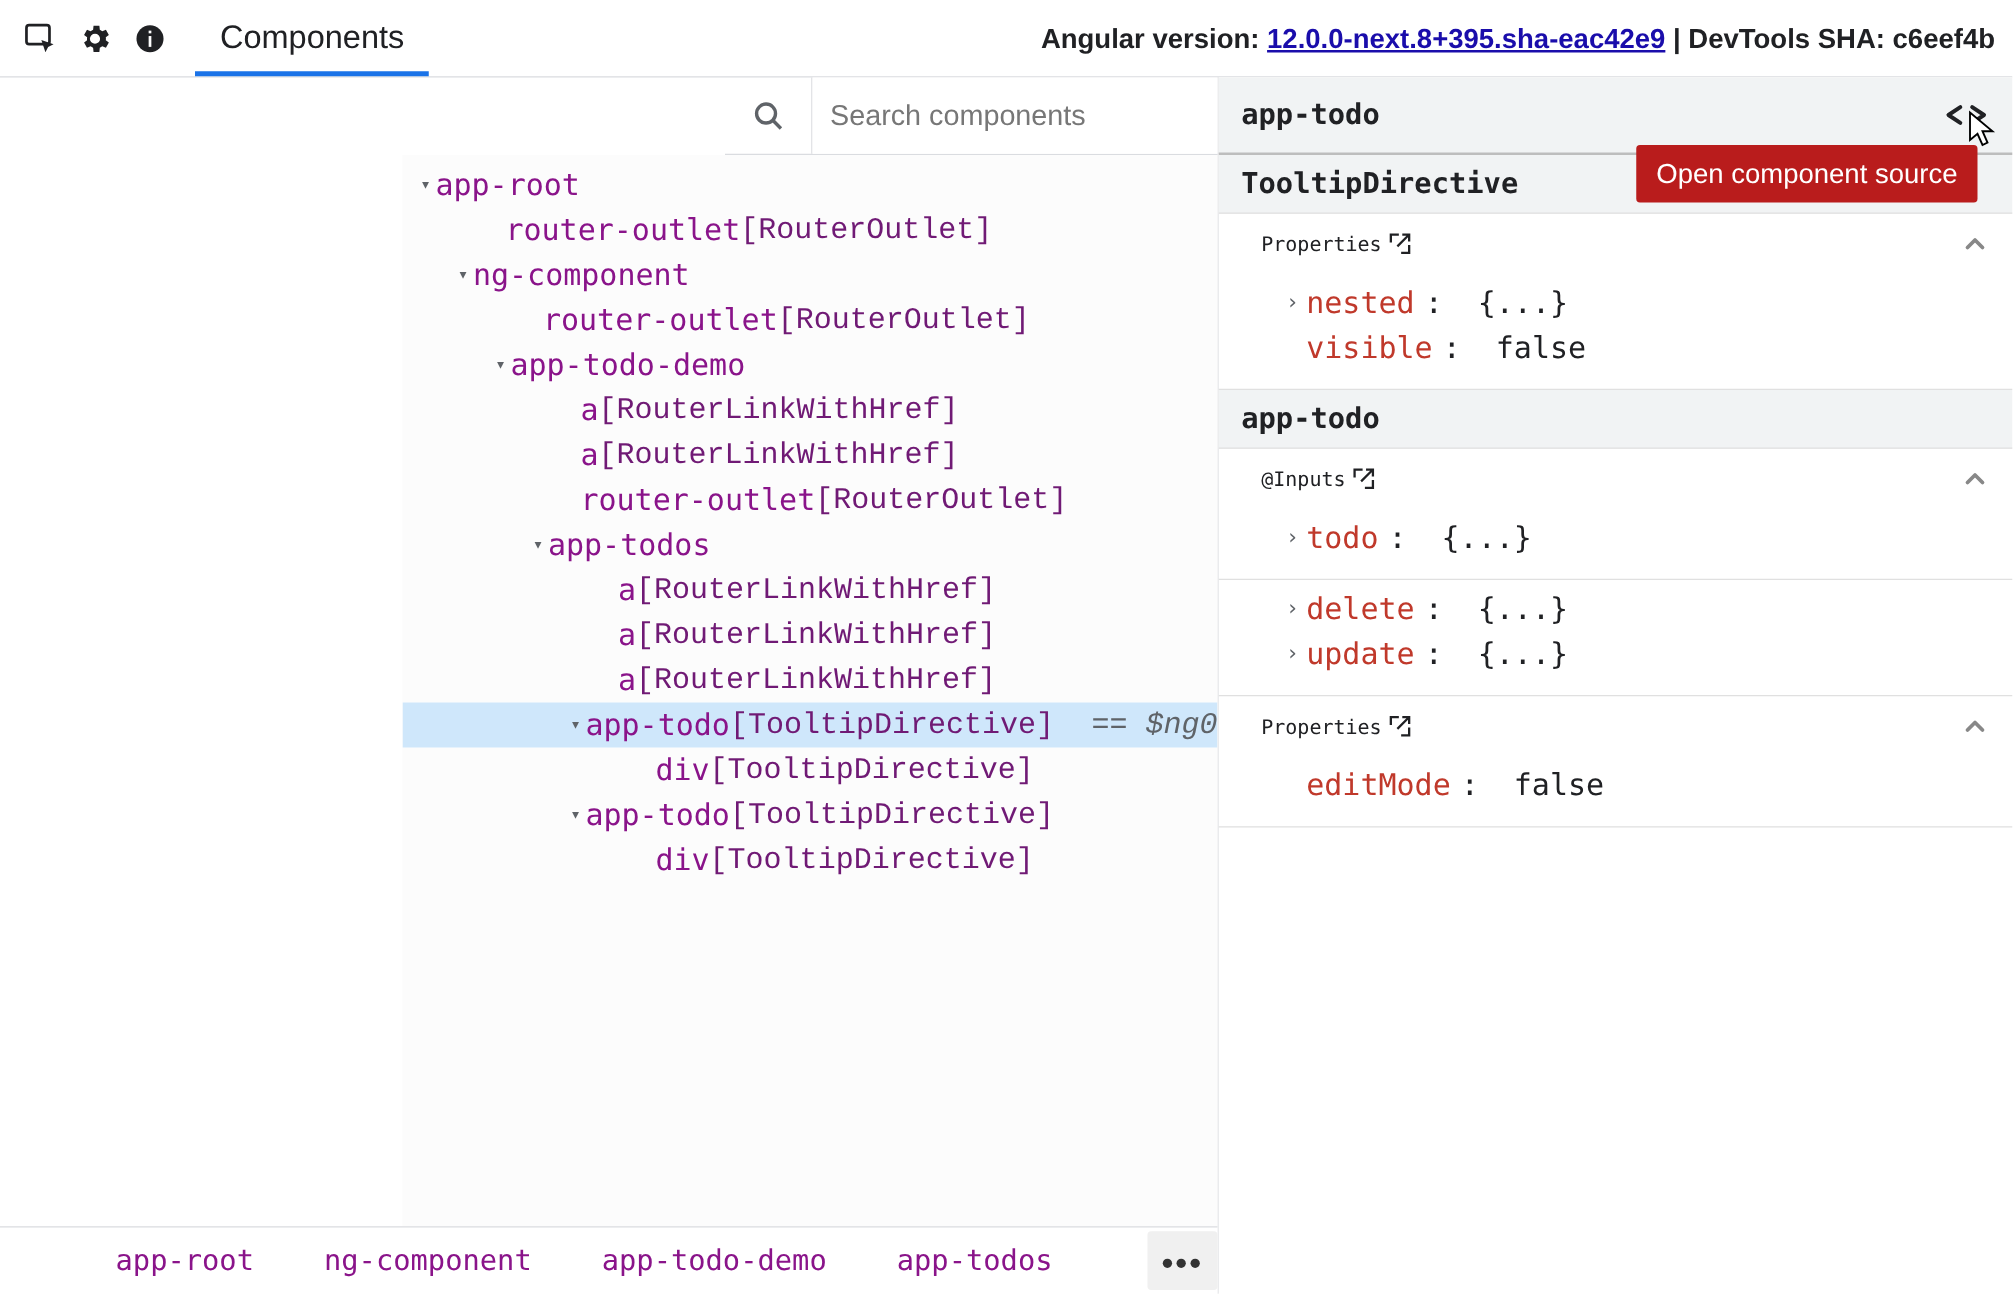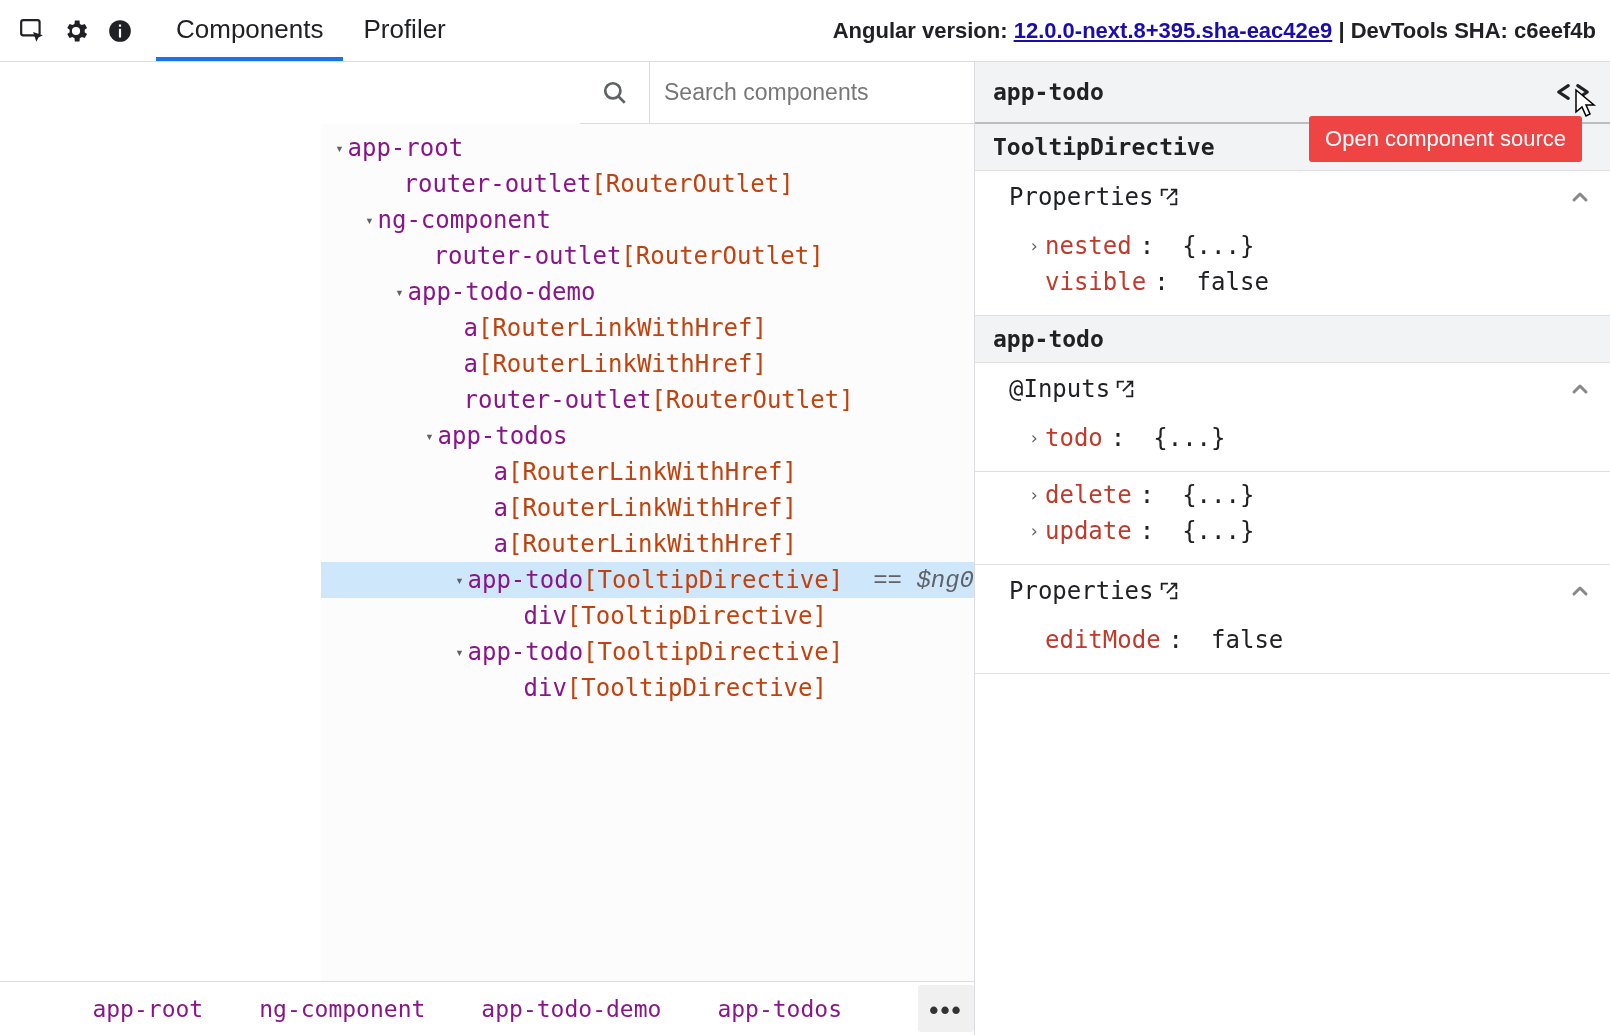--- a/index.html
+++ b/index.html
@@ -103,21 +103,21 @@
     background: #cfe7fb;
   }
   .arrow {
     color: #5f6368;
     font-size: 14px;
     width: 16px;
     display: inline-block;
     text-align: center;
   }
   .el { color: #8a148a; }
-  .dir { color: #c2410c; }
+  .dir { color: #701a75; font-family: Liberation Mono, monospace; }
   .ref {
     color: #5f6368;
     font-style: italic;
     margin-left: 30px;
     font-family: Liberation Mono, monospace;
   }
   
   .crumbs {
     height: 54px;
     border-top: 1px solid #dadce0;
@@ -159,21 +159,21 @@
     position: relative;
   }
   .sel-header .spacer { flex: 1; }
   .code-btn {
     cursor: pointer;
     display: inline-flex; align-items: center;
   }
   .tooltip {
     position: absolute;
     right: 28px; top: 54px;
-    background: #ef4444;
+    background: #b91c1c;
     color: #fff;
     font-family: -apple-system, sans-serif;
     font-size: 22px;
     font-weight: 400;
     padding: 10px 16px;
     border-radius: 3px;
     white-space: nowrap;
     z-index: 10;
   }
   .cursor {
@@ -190,21 +190,21 @@
     font-weight: 700;
     padding: 10px 18px;
   }
   .panel-section {
     border-bottom: 1px solid #e0e0e0;
   }
   .panel-head {
     display: flex; align-items: center;
     padding: 12px 18px 12px 34px;
     font-family: ui-monospace, Menlo, Consolas, monospace;
-    font-size: 24px;
+    font-size: 16px;
     cursor: pointer;
     justify-content: space-between;
   }
   .panel-head .chev-up {
     margin-left: auto;
     color: #888;
   }
   .prop-list {
     padding: 4px 0 14px 48px;
     font-family: ui-monospace, Menlo, Consolas, monospace;
@@ -250,21 +250,20 @@
   </span>
   <span class="icon-btn">
     <svg width="26" height="26" viewBox="0 0 24 24">
         <circle cx="12" cy="12" r="10" fill="#202124"></circle>
         <rect x="11" y="10" width="2" height="8" fill="#fff"></rect>
         <rect x="11" y="6" width="2" height="2" fill="#fff"></rect>
       </svg>
   </span>
   <div class="tabs" id="tabs">
       <span class="tab active">Components</span>
-      <span class="tab">Profiler</span>
     </div>
   <div class="spacer"></div>
   <div class="version">
     <span>Angular version: </span><a class="link">12.0.0-next.8+395.sha-eac42e9</a><span> | DevTools SHA: c6eef4b</span>
   </div>
 </div>
 
 <div class="main">
 
   <div class="left">

